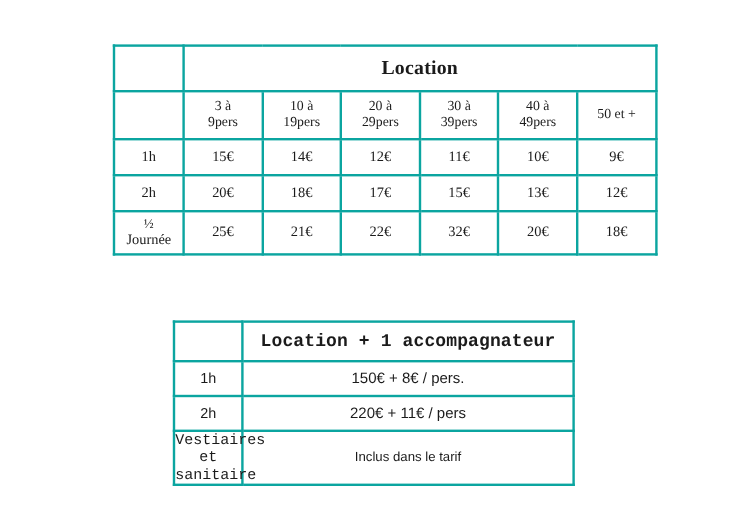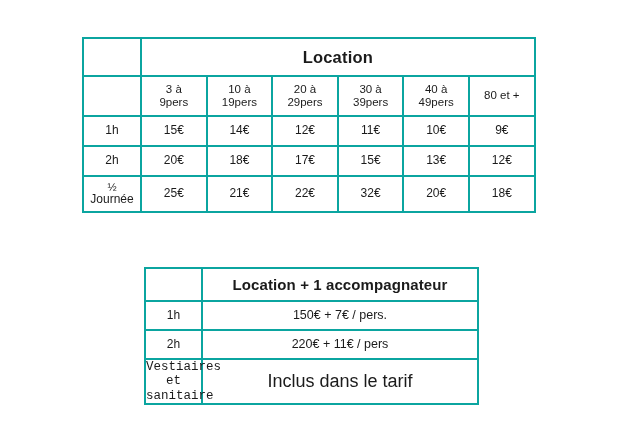--- a/index.html
+++ b/index.html
@@ -37,23 +37,24 @@
     padding: 0;
     line-height: 1.15;
   }
   .blank-cell {
     border-color: #0ba5a0;
   }
 
   
   #table-location {
     position: absolute;
-    left: 82px;
+    left: 94px;
     top: 37px;
     width: 452px;
+    font-family: Liberation Serif, serif;
   }
   #table-location col.lbl { width: 58px; }
   #table-location col.c   { width: 65.6px; }
 
   #table-location .title-cell {
     height: 36px;
     font-size: 16.5px;
     font-weight: bold;
     letter-spacing: .2px;
   }
@@ -86,34 +87,35 @@
     width: 333px;
   }
   #table-accompagnateur col.lbl  { width: 57px; }
   #table-accompagnateur col.val  { width: 276px; }
 
   #table-accompagnateur .title-cell {
     height: 31px;
     font-size: 15px;
     font-weight: bold;
     letter-spacing: .1px;
+    font-family: Liberation Mono, monospace;
   }
   #table-accompagnateur .body-cell {
     height: 27px;
     font-size: 12.5px;
   }
   #table-accompagnateur .row-label { font-size: 12px; }
   #table-accompagnateur .footer-label {
     height: 29px;
     font-size: 12.5px;
     font-family: Liberation Mono, monospace;
   }
   #table-accompagnateur .footer-value {
     height: 29px;
-    font-size: 18px;
+    font-size: 11px;
     margin-left: 16px;
   }
 </style>
 </head>
 <body>
 
 <div class="pricing-sheet">
 
   <table class="price-table" id="table-location">
     <colgroup>
@@ -146,21 +148,21 @@
         </td>
         <td class="subhead-cell">
           <span class="ln">30 à</span>
           <span class="ln">39pers</span>
         </td>
         <td class="subhead-cell">
           <span class="ln">40 à</span>
           <span class="ln">49pers</span>
         </td>
         <td class="subhead-cell">
-          <span class="ln">80 et +</span>
+          <span class="ln">50 et +</span>
         </td>
       </tr>
 
       <tr>
         <td class="body-cell row-label">1h</td>
         <td class="body-cell">15€</td>
         <td class="body-cell">14€</td>
         <td class="body-cell">12€</td>
         <td class="body-cell">11€</td>
         <td class="body-cell">10€</td>
@@ -198,21 +200,21 @@
       <col class="lbl">
         <col class="val">
     </colgroup>
     <tbody>
       <tr>
         <td class="blank-cell"></td>
         <td class="title-cell">Location + 1 accompagnateur</td>
       </tr>
       <tr>
         <td class="body-cell row-label">1h</td>
-        <td class="body-cell">150€ + 7€ / pers.</td>
+        <td class="body-cell">150€ + 8€ / pers.</td>
       </tr>
       <tr>
         <td class="body-cell row-label">2h</td>
         <td class="body-cell">220€ + 11€ / pers</td>
       </tr>
       <tr>
         <td class="footer-label" style="width:139px">Vestiaires et sanitaire</td>
         <td class="footer-value">Inclus dans le tarif</td>
       </tr>
     </tbody>

